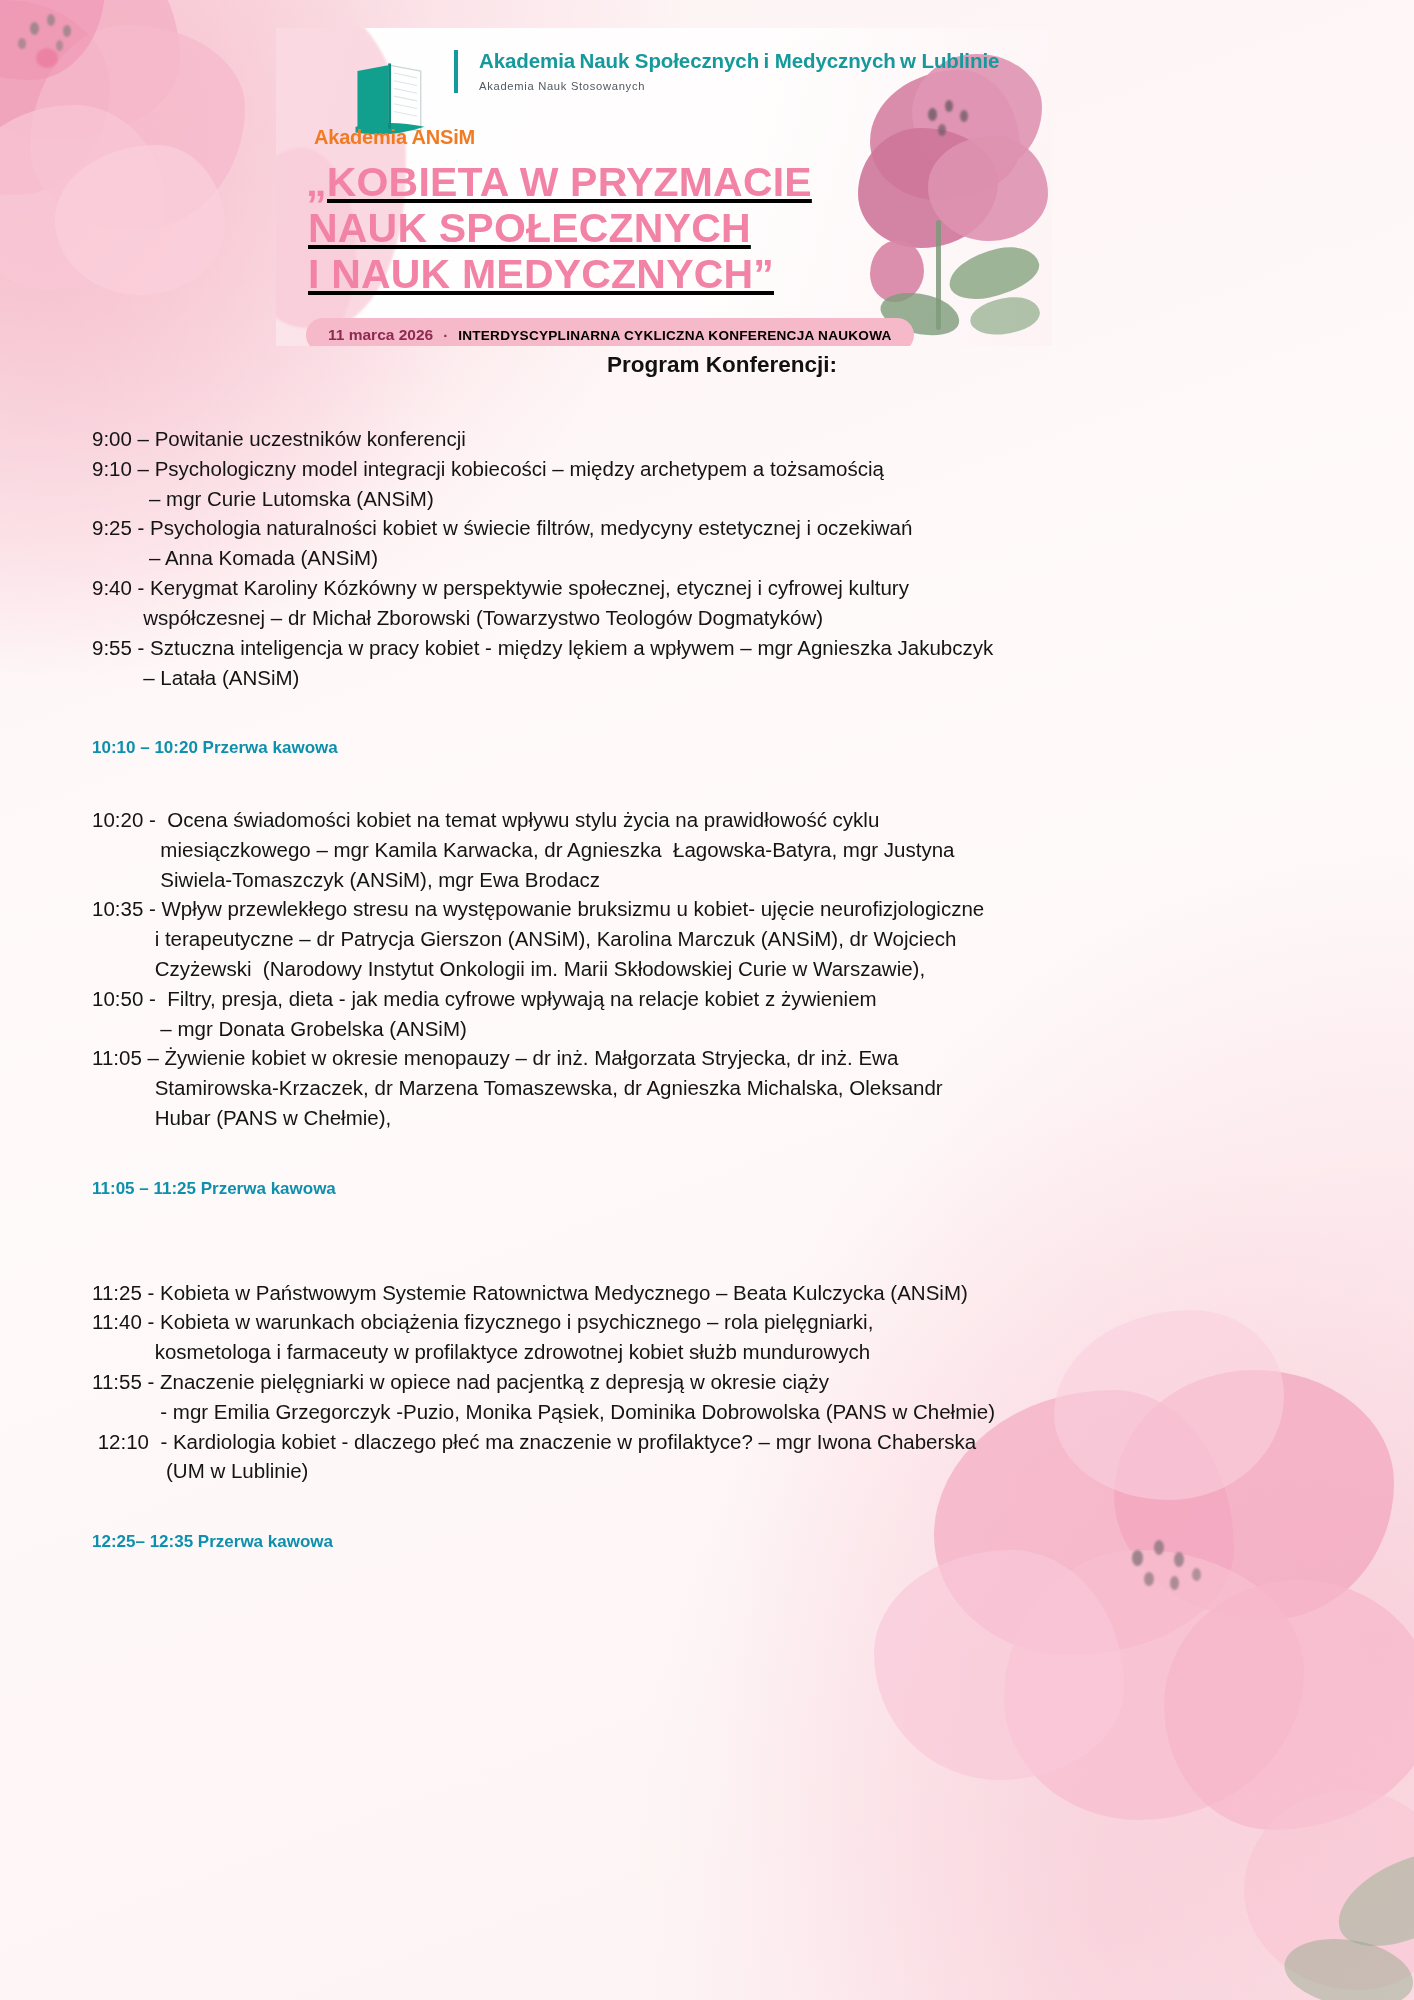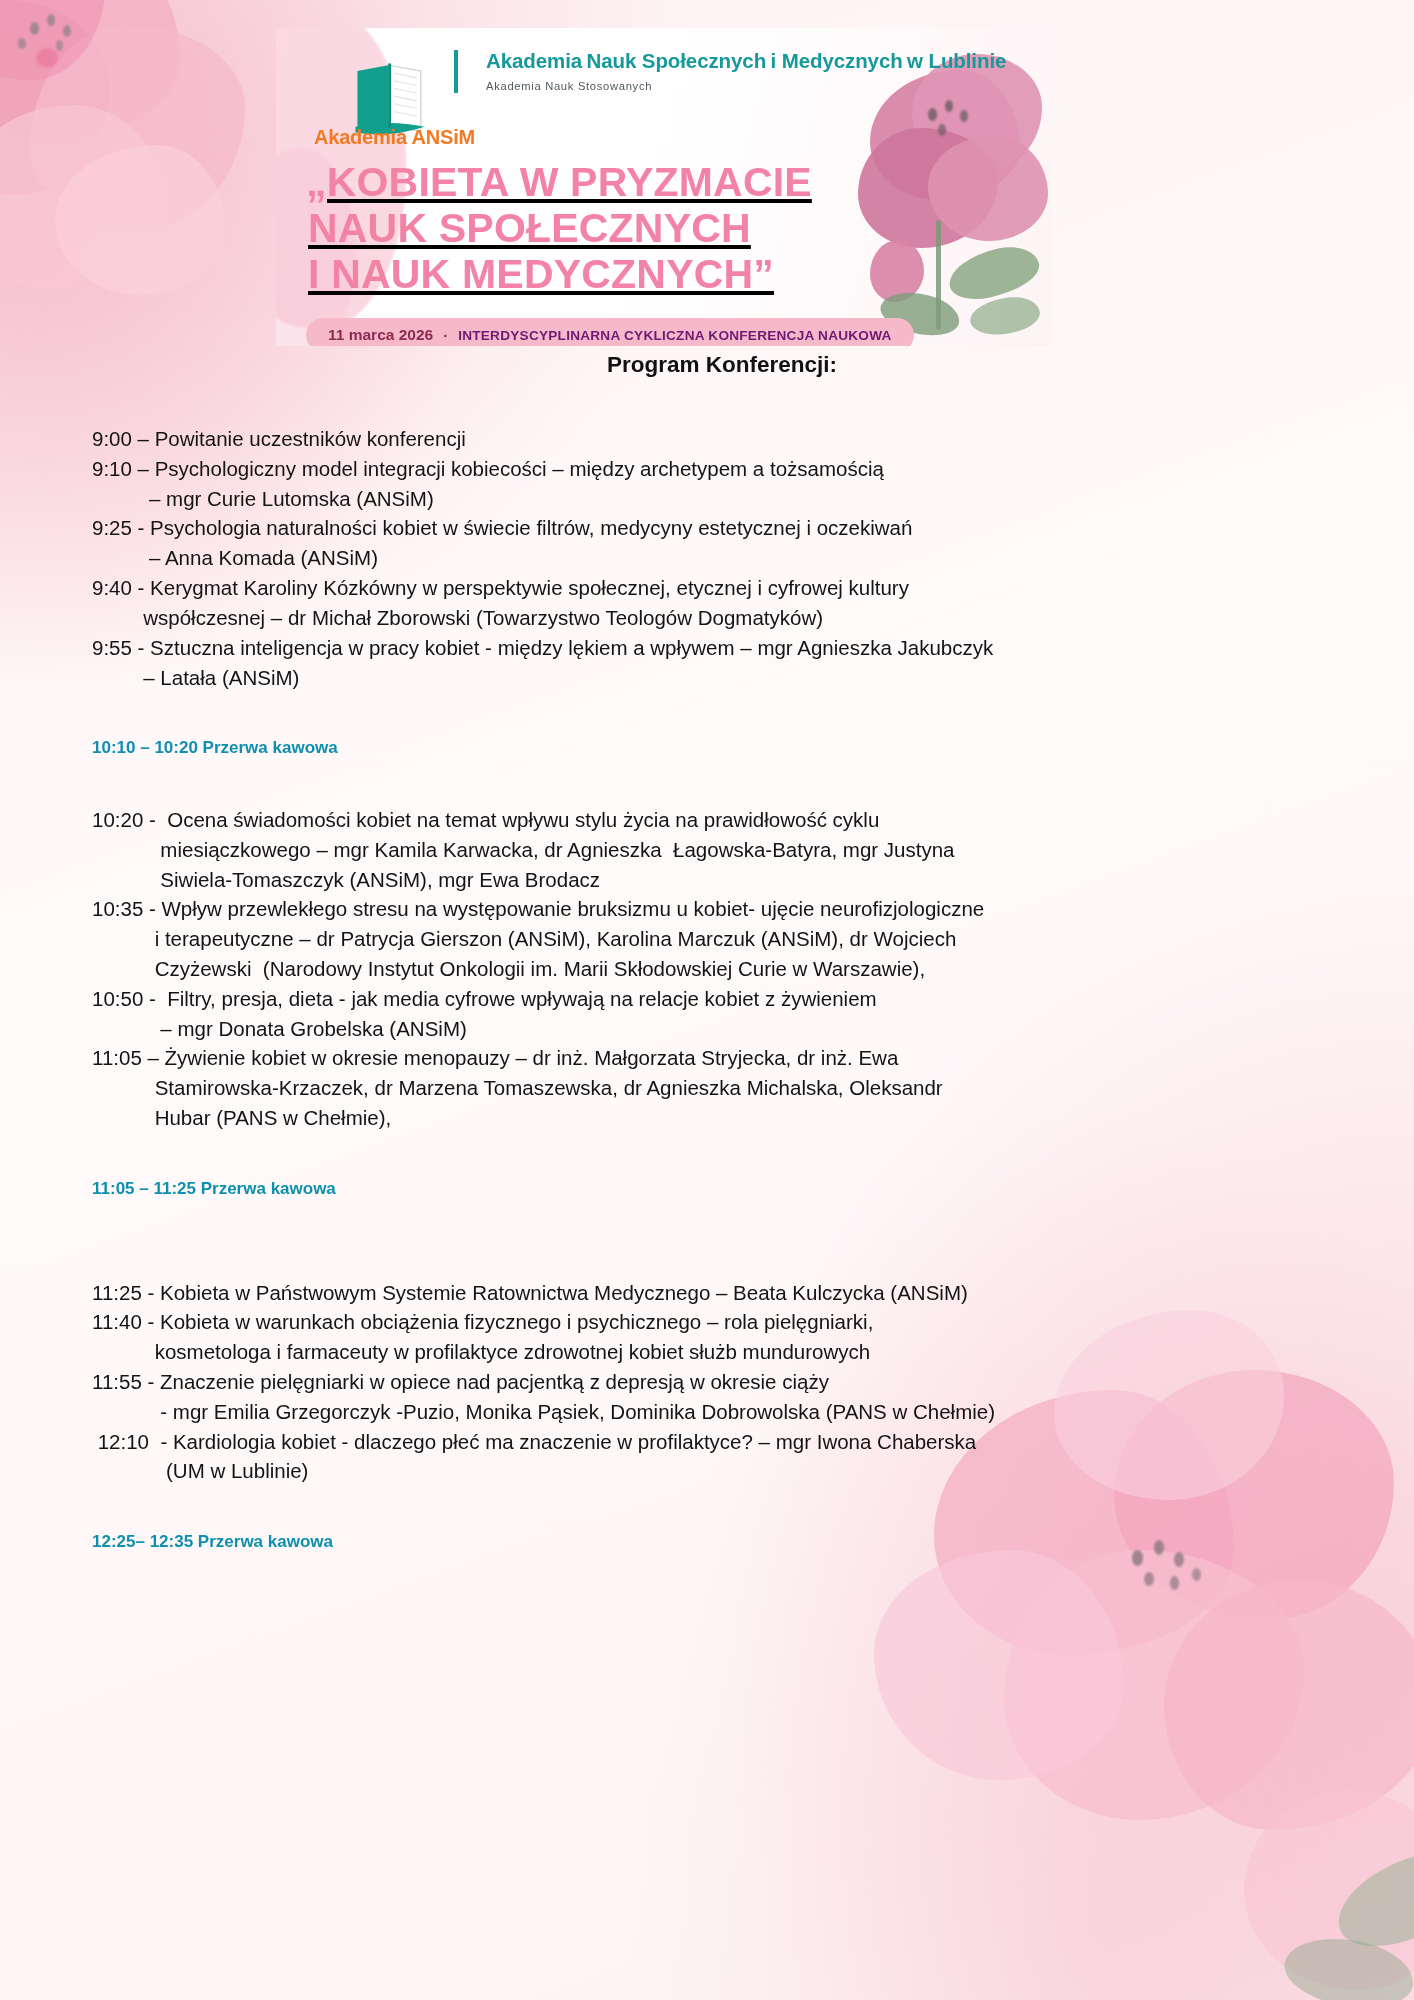--- a/index.html
+++ b/index.html
@@ -61,21 +61,21 @@
   .logo-row {
     position: absolute;
     left: 68px;
     top: 22px;
     display: flex;
     align-items: flex-start;
   }
   .logo-mark { width: 96px; height: 96px; position: relative; }
   .logo-text-block {
     margin-left: 14px;
-    padding-left: 28px;
+    padding-left: 21px;
     border-left: 4px solid #15999b;
     line-height: 1.12;
   }
   .logo-line {
     color: #15999b;
     font-size: 20.5px;
     font-weight: 700;
     letter-spacing: -0.1px;
     white-space: nowrap;
   }
@@ -123,21 +123,21 @@
     padding: 0 22px;
     display: flex;
     align-items: center;
     gap: 10px;
     background: #f5b9c9;
     border-radius: 18px;
     white-space: nowrap;
   }
   .date-strong { color:#8f2a52; font-weight:700; font-size:15.5px; }
   .date-dot { color:#8f2a52; font-weight:700; font-size:15px; }
-  .date-rest { color:#701a75; font-weight:700; font-size:13.6px; letter-spacing:0.25px; }
+  .date-rest { color:#000000; font-weight:700; font-size:13.6px; letter-spacing:0.25px; }
 
   
   .content {
     position: absolute;
     left: 0; top: 352px;
     width: 1414px;
     z-index: 4;
   }
   .program-title {
     text-align: center;

